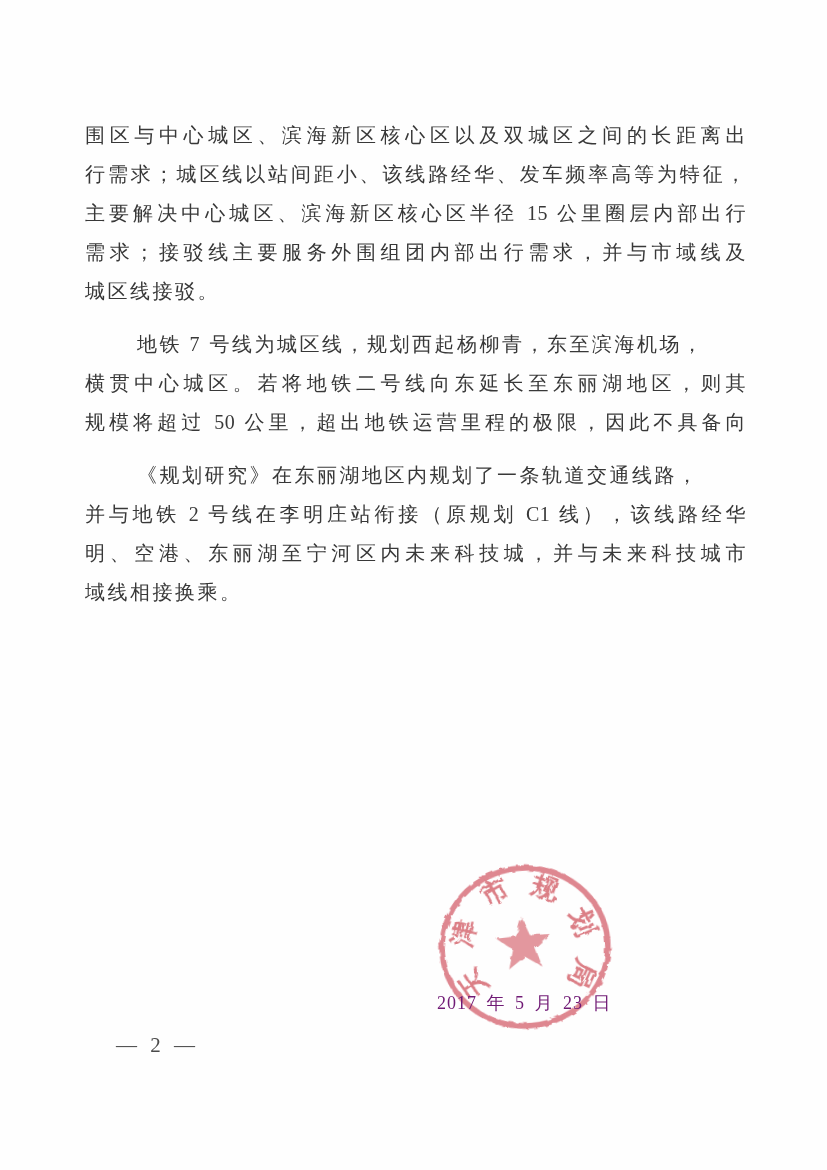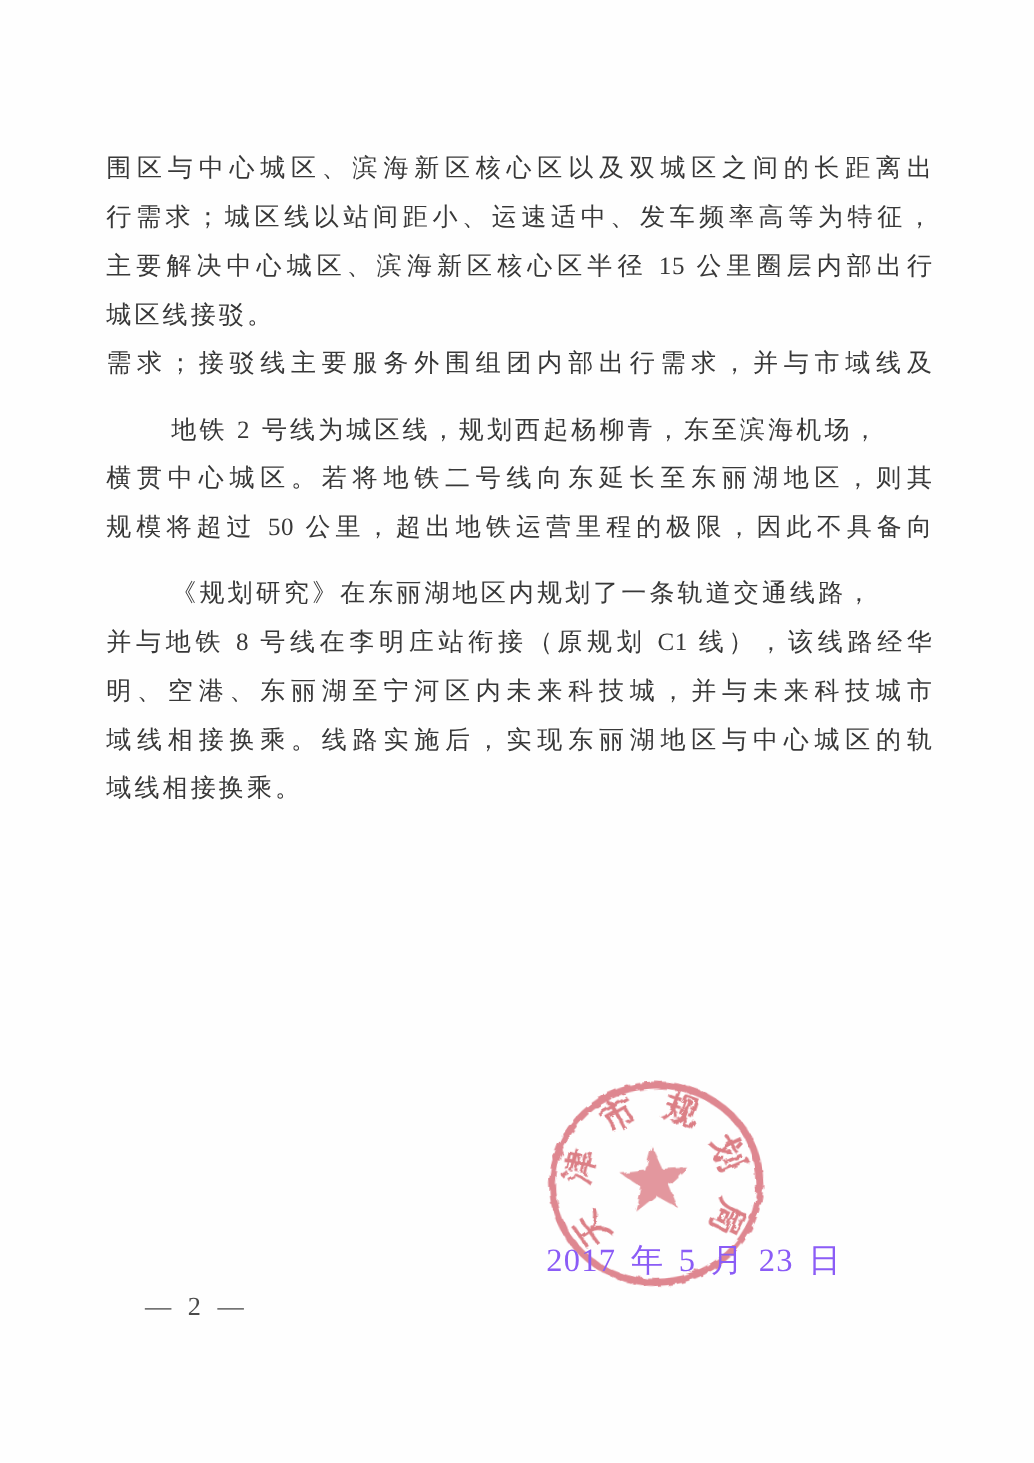--- a/index.html
+++ b/index.html
@@ -31,24 +31,24 @@
     white-space: normal;
     text-align: justify;
     text-align-last: justify;
   }
   .indent { padding-left: 52px; }
   .loose { letter-spacing: 2.5px; }
   .issue-date {
     position: absolute;
     left: 437px;
     top: 991px;
-    font-size: 26px;
+    font-size: 18px;
     letter-spacing: 1px;
     word-spacing: 4px;
-    color: #8b5cf6;
+    color: #701a75;
   }
   .page-number {
     position: absolute;
     left: 116px;
     top: 1033px;
     font-size: 21px;
     letter-spacing: 4px;
     color: #4a4a4a;
   }
   .seal {
@@ -67,37 +67,36 @@
 </style>
 </head>
 <body>
 
 <div class="page">
 
   <div class="text-block">
 
     <div class="para">
       <div class="line jf">围区与中心城区、滨海新区核心区以及双城区之间的长距离出</div>
-      <div class="line jf">行需求；城区线以站间距小、运速适中、发车频率高等为特征，</div>
+      <div class="line jf">行需求；城区线以站间距小、该线路经华、发车频率高等为特征，</div>
       <div class="line jf">主要解决中心城区、滨海新区核心区半径 15 公里圈层内部出行</div>
+      <div class="line jf">需求；接驳线主要服务外围组团内部出行需求，并与市域线及</div>
       <div class="line loose">城区线接驳。</div>
-      <div class="line jf">需求；接驳线主要服务外围组团内部出行需求，并与市域线及</div>
     </div>
 
     <div class="para">
-      <div class="line indent loose">地铁 2 号线为城区线，规划西起杨柳青，东至滨海机场，</div>
+      <div class="line indent loose">地铁 7 号线为城区线，规划西起杨柳青，东至滨海机场，</div>
       <div class="line jf">横贯中心城区。若将地铁二号线向东延长至东丽湖地区，则其</div>
       <div class="line jf">规模将超过 50 公里，超出地铁运营里程的极限，因此不具备向</div>
     </div>
 
     <div class="para">
       <div class="line indent loose">《规划研究》在东丽湖地区内规划了一条轨道交通线路，</div>
-      <div class="line jf">并与地铁 8 号线在李明庄站衔接（原规划 C1 线），该线路经华</div>
+      <div class="line jf">并与地铁 2 号线在李明庄站衔接（原规划 C1 线），该线路经华</div>
       <div class="line jf">明、空港、东丽湖至宁河区内未来科技城，并与未来科技城市</div>
-      <div class="line jf">域线相接换乘。线路实施后，实现东丽湖地区与中心城区的轨</div>
       <div class="line loose">域线相接换乘。</div>
     </div>
 
 
   </div>
 
   <svg class="seal" viewBox="0 0 176 168" aria-hidden="true">
     <defs>
       <filter id="rough" x="-10%" y="-10%" width="120%" height="120%">
         <feTurbulence type="fractalNoise" baseFrequency="0.14 0.14" numOctaves="2" seed="7" result="n"></feTurbulence>

